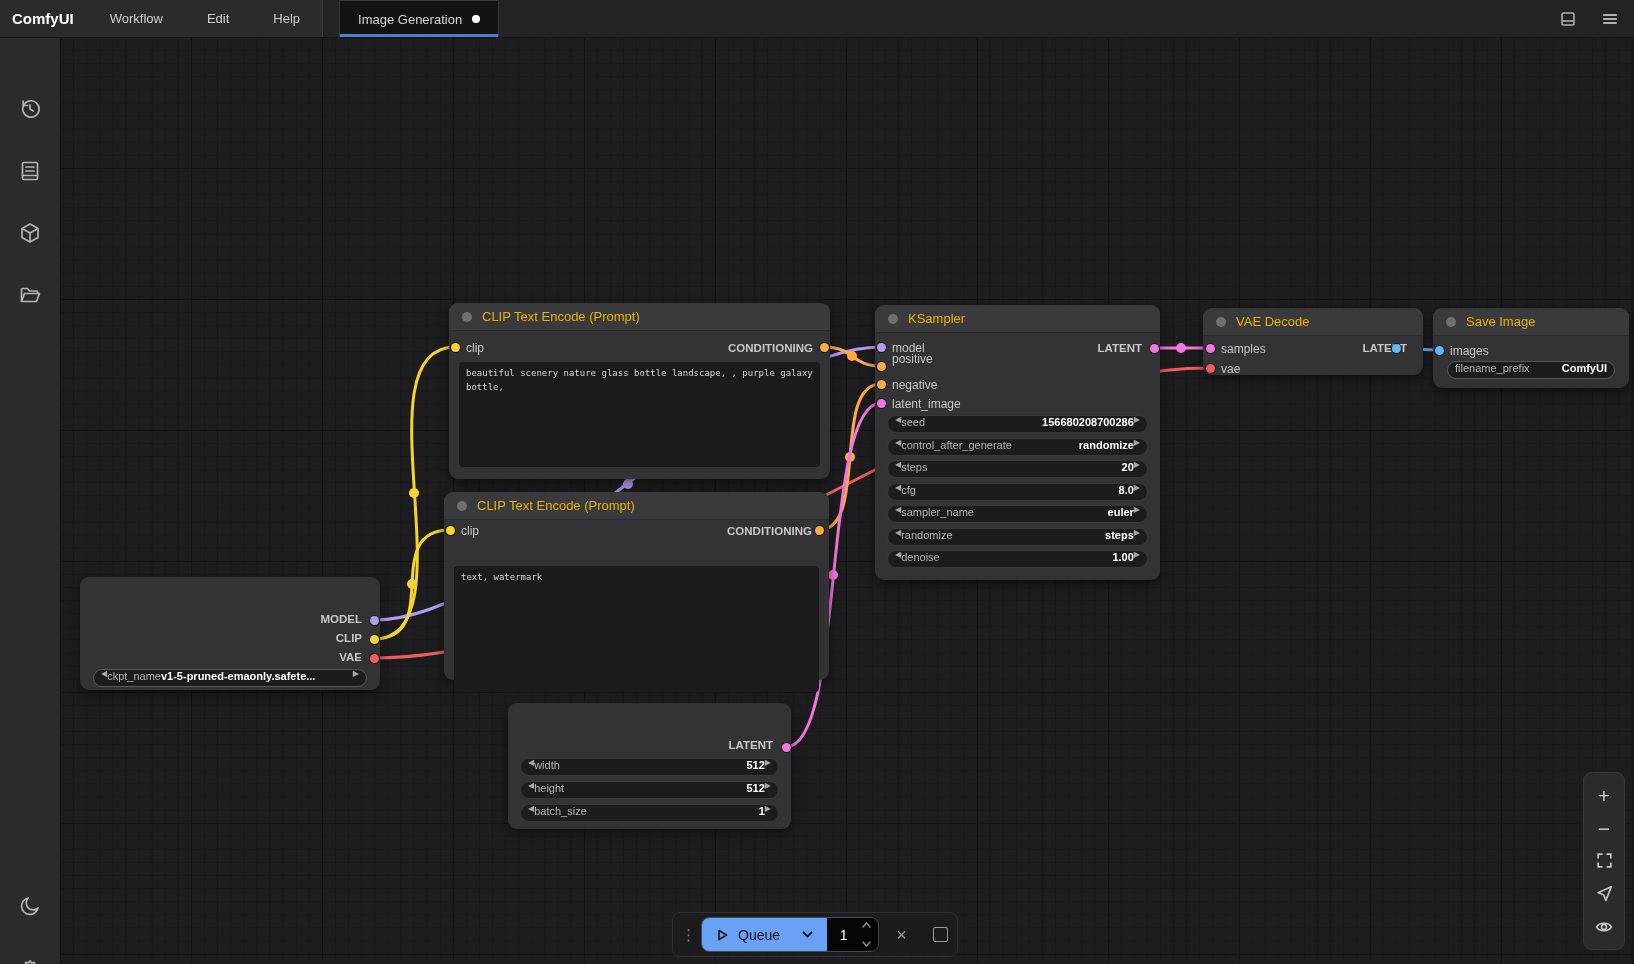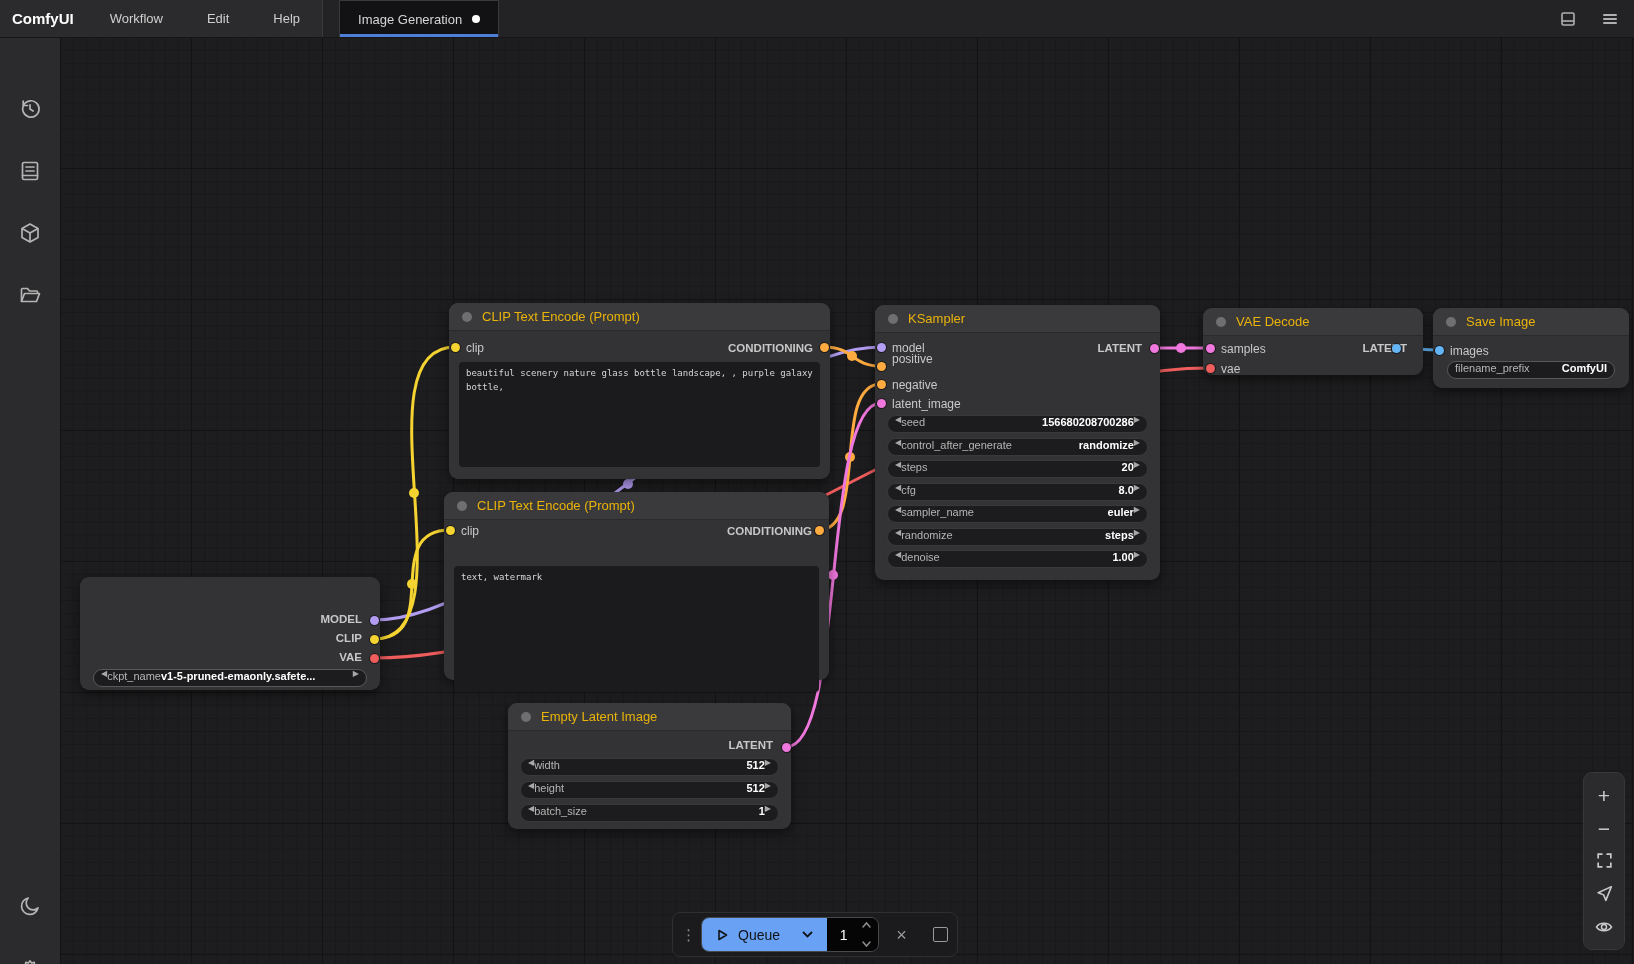--- a/index.html
+++ b/index.html
@@ -230,24 +230,20 @@
   <div class="widget outlined" style="left:13px;top:92px;width:274px">
     <span class="w-arrow">◀</span>
     <span class="w-label">ckpt_name</span>
     <span class="w-value">v1-5-pruned-emaonly.safete...</span>
     <span class="spacer"></span>
     <span class="w-arrow">▶</span>
   </div>
 </div>
 
 <div class="node" style="left:508px;top:703px;width:283px;height:126px">
-  <div class="node-header">
-    <span class="ndot"></span>
-    <span class="ntitle">Empty Latent Image</span>
-  </div>
   <span class="slot-label out" style="right:18px;top:36px">LATENT</span>
   <span class="port" style="left:273.5px;top:39.5px;background:#f077dd"></span>
   <div class="widget" style="left:12px;top:55px;width:259px">
     <span class="w-arrow">◀</span>
     <span class="w-label">width</span>
     <span class="w-value">512</span>
     <span class="w-arrow">▶</span>
   </div>
   <div class="widget" style="left:12px;top:78px;width:259px">
     <span class="w-arrow">◀</span>

